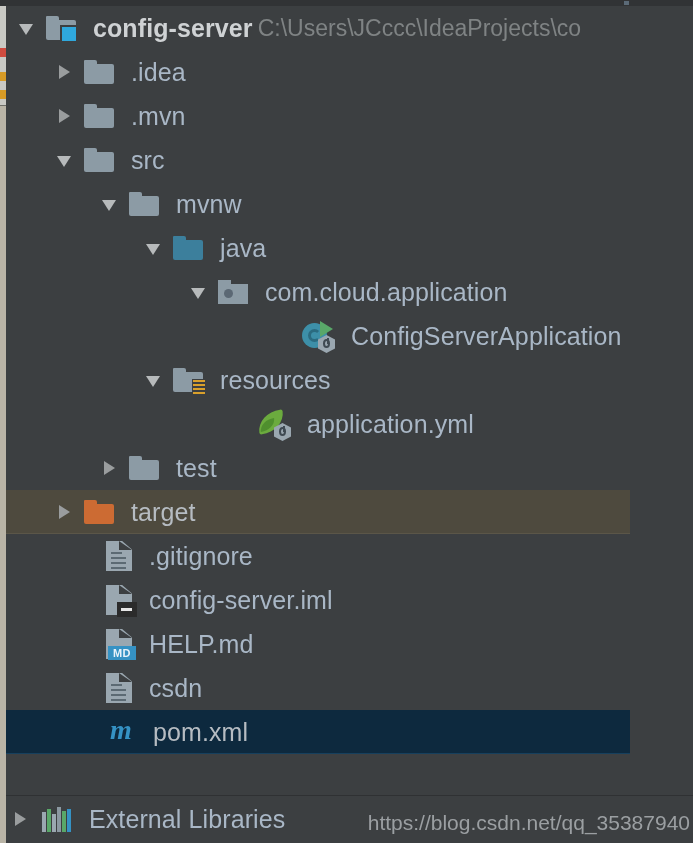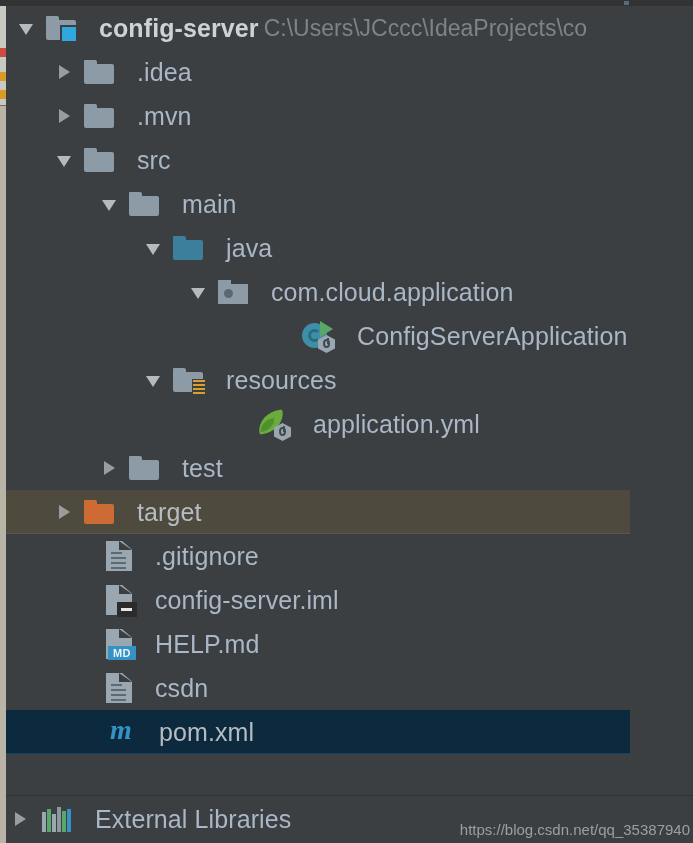--- a/index.html
+++ b/index.html
@@ -31,21 +31,21 @@
   .row.sel-olive{background:#4e4a3e;}
   .row.sel-olive::after{content:"";position:absolute;left:0;right:0;bottom:0;height:1px;background:#5b5648;}
   .row.sel-blue::after{content:"";position:absolute;left:0;right:0;bottom:0;height:1px;background:#16405e;}
 
   .arrow{width:22px;height:22px;flex:0 0 22px;position:relative;}
   .arrow i{position:absolute;left:4px;top:5px;width:0;height:0;}
   .arrow.right i{border-left:11px solid #9a9d9e;border-top:7px solid transparent;border-bottom:7px solid transparent;top:4px;left:5px;}
   .arrow.down i{border-top:11px solid #b7babb;border-left:7px solid transparent;border-right:7px solid transparent;top:7px;left:3px;}
   .arrow.none{}
 
-  .icon{flex:0 0 auto;position:relative;margin-right:23px;}
+  .icon{flex:0 0 auto;position:relative;margin-right:17px;}
 
   .label{font-size:25px;color:#a9b7c6;white-space:nowrap;letter-spacing:0.1px;}
   .label.bold{font-weight:bold;color:#cfd2d4;}
   .label.plain{color:#b6bcc2;}
   .path{font-size:23px;color:#7f8384;margin-left:5px;white-space:nowrap;}
 
   
   .fold{width:30px;height:24px;position:relative;}
   .fold .tab{position:absolute;left:0;top:0;width:13px;height:5px;background:#8c9ba5;border-radius:1px 2px 0 0;}
   .fold .body{position:absolute;left:0;top:4px;width:30px;height:20px;background:#8c9ba5;border-radius:1px 2px 2px 2px;}
@@ -115,21 +115,21 @@
   .books b:nth-child(2){left:5px;height:23px;background:#59a869;}
   .books b:nth-child(3){left:10px;height:18px;background:#9aa7b0;}
   .books b:nth-child(4){left:15px;height:25px;background:#8b98a1;}
   .books b:nth-child(5){left:20px;height:21px;background:#59a869;}
   .books b:nth-child(6){left:25px;height:23px;background:#3592c4;}
 
   
   .bottombar{position:absolute;left:6px;top:795px;width:687px;height:48px;background:#3c3f41;
     display:flex;align-items:center;box-sizing:border-box;}
   .bottombar::before{content:"";position:absolute;left:0;top:0;right:0;height:1px;background:#2f3133;}
-  .watermark{position:absolute;right:3px;top:16px;font-size:15px;color:#9b9fa2;font-family:"Liberation Sans",sans-serif;white-space:nowrap;margin-top:10px;}
+  .watermark{position:absolute;right:3px;top:16px;font-size:21px;color:#9b9fa2;font-family:"Liberation Sans",sans-serif;white-space:nowrap;}
 </style>
 </head>
 <body>
 
 <div class="app">
 
   <div class="topstrip">
     <div class="dot"></div>
   </div>
 
@@ -205,21 +205,21 @@
       <div style="width:93px"></div>
       <div class="arrow down">
           <i></i>
         </div>
       <div class="icon" style="margin-left:8px">
         <div class="fold">
             <div class="tab"></div>
             <div class="body"></div>
           </div>
       </div>
-      <span class="label">main</span>
+      <span class="label">mvnw</span>
     </div>
 
     <div class="row">
       <div style="width:137px"></div>
       <div class="arrow down">
           <i></i>
         </div>
       <div class="icon" style="margin-left:8px">
         <div class="fold teal">
             <div class="tab"></div>

